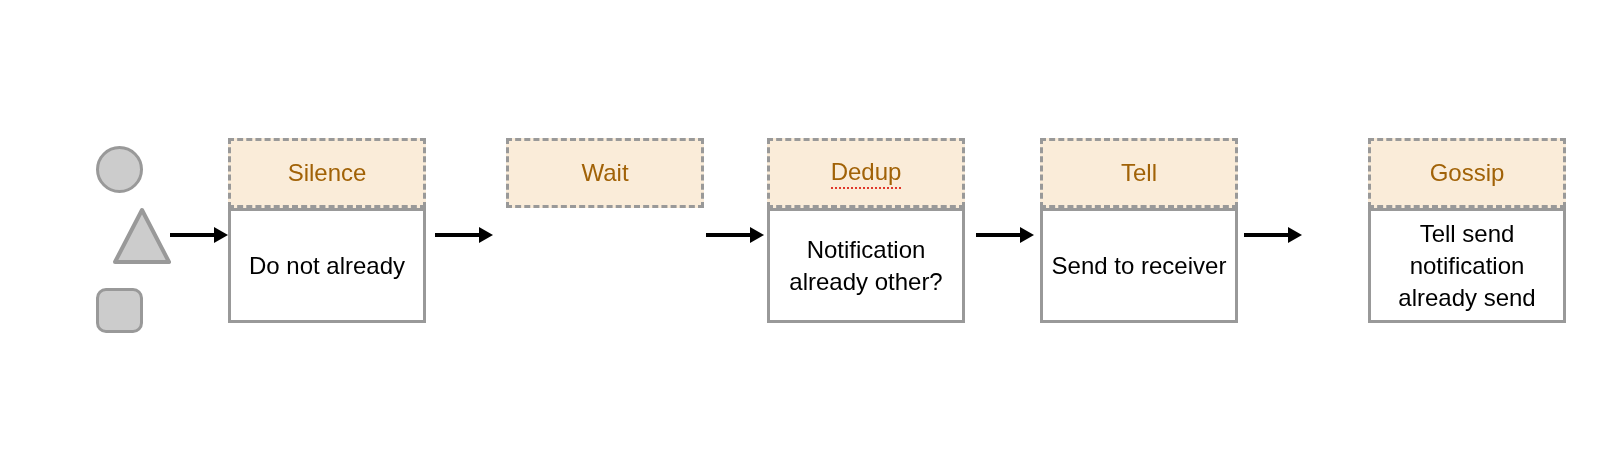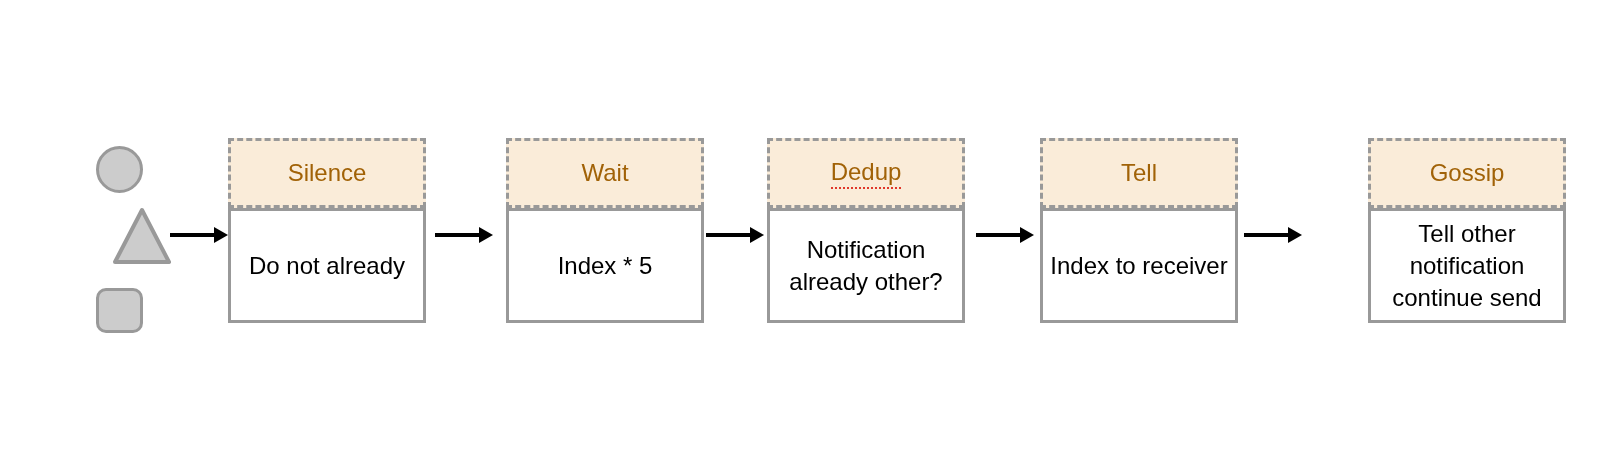--- a/index.html
+++ b/index.html
@@ -97,45 +97,42 @@
     </div>
     <div class="stage-body">
       <span>Do not already</span>
     </div>
   </div>
 
   <div class="stage stage-2">
     <div class="stage-header">
       <span>Wait</span>
     </div>
-    <div class="stage-body">
-      <span>Index * 5</span>
-    </div>
   </div>
 
   <div class="stage stage-3">
     <div class="stage-header">
       <span class="spell-error">Dedup</span>
     </div>
     <div class="stage-body">
       <span>Notification already other?</span>
     </div>
   </div>
 
   <div class="stage stage-4">
     <div class="stage-header">
       <span>Tell</span>
     </div>
     <div class="stage-body">
-      <span>Index to receiver</span>
+      <span>Send to receiver</span>
     </div>
   </div>
 
   <div class="stage stage-5">
     <div class="stage-header">
       <span>Gossip</span>
     </div>
     <div class="stage-body">
-      <span>Tell other notification continue send</span>
+      <span>Tell send notification already send</span>
     </div>
   </div>
 
 </div>
 
 </body></html>

